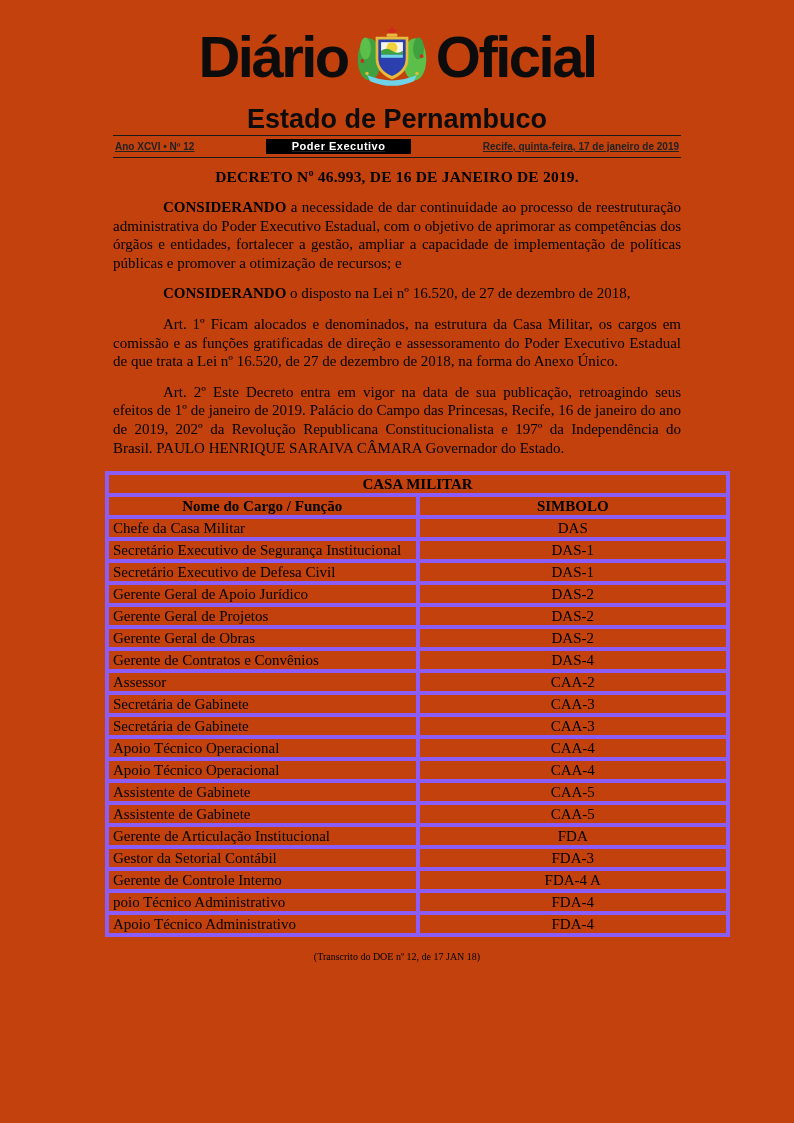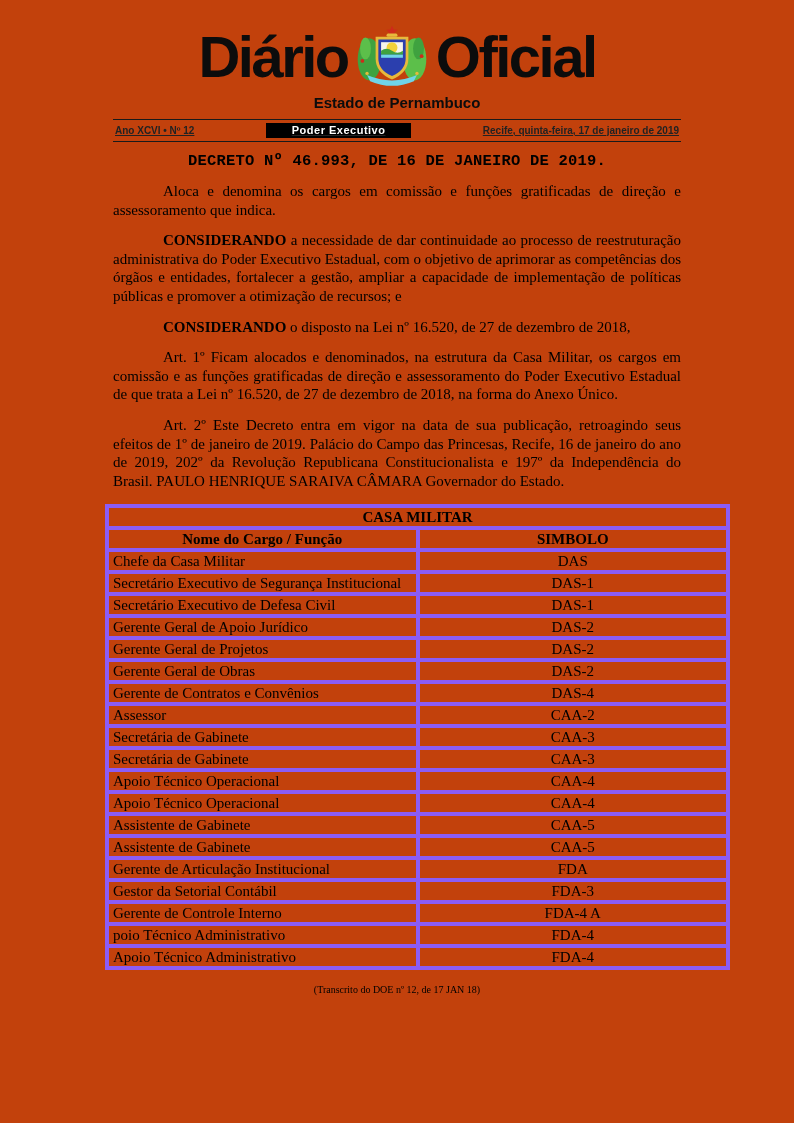--- a/index.html
+++ b/index.html
@@ -14,38 +14,38 @@
     gap:5px; padding-top:24px; height:66px;
   }
   .m-word {
     font-family:"Liberation Sans", sans-serif;
     font-weight:bold; font-size:58px; letter-spacing:-2.5px;
     line-height:1; color:#0c0c0c;
   }
   .m-emblem { width:78px; height:64px; flex:0 0 auto; }
   .m-subtitle {
     text-align:center; font-family:"Liberation Sans", sans-serif;
-    font-weight:bold; font-size:15px; line-height:24px; margin-top:1px;
+    font-weight:bold; font-size:27px; line-height:24px; margin-top:17px;
     letter-spacing:0px; color:#0c0c0c;
   }
   .info-bar {
     width:568px; box-sizing:border-box; margin:4px auto 0;
     border-top:1.5px solid #1a1a1a; border-bottom:1.5px solid #1a1a1a;
     padding:3px 2px; display:flex; justify-content:space-between; align-items:center;
     font-family:"Liberation Sans", sans-serif; font-size:10px; font-weight:bold; color:#222;text-decoration:underline;
   }
   .power-badge {
     background:#000; color:#fff; padding:1px 26px 2px;
     font-size:11px; letter-spacing:0.5px;
   }
   
   .content { width:568px; margin:0 auto; }
   .decree-title {
     text-align:center; font-weight:bold; font-size:15.5px;
-    margin:10px 0 0; letter-spacing:0.2px;font-family:Liberation Mono, monospace;
+    margin:10px 0 0; letter-spacing:0.2px;
   }
   .body-p {
     font-size:15px; line-height:18.6px; text-align:justify;
     text-indent:50px; margin:12px 0 0;
   }
   .body-p .lead { font-weight:bold; }
   
   .cargo-table-wrap { width:625px; margin:14px 0 0 -8px; }
   table.cargo-table { width:100%; border-collapse:collapse; font-size:15px; table-layout:fixed; }
   .cargo-table th, .cargo-table td {
@@ -98,21 +98,20 @@
     <div class="info-bar">
       <span>Ano XCVI • Nº 12</span>
       <span class="power-badge">Poder Executivo</span>
       <span>Recife, quinta-feira, 17 de janeiro de 2019</span>
     </div>
   </div>
 
   <div class="content">
     <div class="decree-title">DECRETO Nº 46.993, DE 16 DE JANEIRO DE 2019.</div>
 
-    <p class="body-p"><b class="lead"></b><span>Aloca e denomina os cargos em comissão e funções gratificadas de direção e assessoramento que indica.</span></p>
 
 
     <p class="body-p"><b class="lead">CONSIDERANDO</b><span> a necessidade de dar continuidade ao processo de reestruturação administrativa do Poder Executivo Estadual, com o objetivo de aprimorar as competências dos órgãos e entidades, fortalecer a gestão, ampliar a capacidade de implementação de políticas públicas e promover a otimização de recursos; e</span></p>
 
     <p class="body-p"><b class="lead">CONSIDERANDO</b><span> o disposto na Lei nº 16.520, de 27 de dezembro de 2018,</span></p>
 
 
     <p class="body-p"><b class="lead"></b><span>Art. 1º Ficam alocados e denominados, na estrutura da Casa Militar, os cargos em comissão e as funções gratificadas de direção e assessoramento do Poder Executivo Estadual de que trata a Lei nº 16.520, de 27 de dezembro de 2018, na forma do Anexo Único.</span></p>
 
     <p class="body-p"><b class="lead"></b><span>Art. 2º Este Decreto entra em vigor na data de sua publicação, retroagindo seus efeitos de 1º de janeiro de 2019. Palácio do Campo das Princesas, Recife, 16 de janeiro do ano de 2019, 202º da Revolução Republicana Constitucionalista e 197º da Independência do Brasil. PAULO HENRIQUE SARAIVA CÂMARA Governador do Estado.</span></p>

